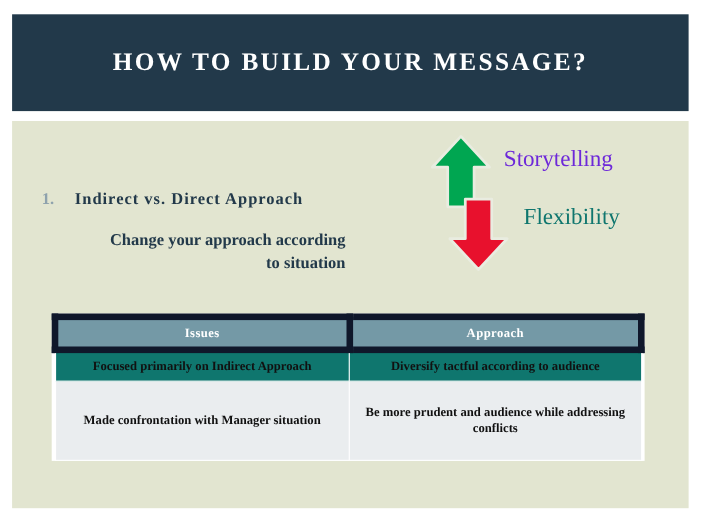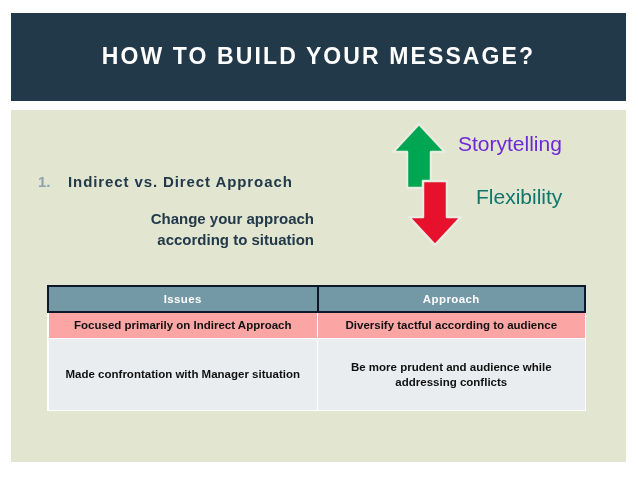--- a/index.html
+++ b/index.html
@@ -14,20 +14,21 @@
     overflow: hidden;
     font-family: "Liberation Sans", sans-serif;
   }
 
   #slide {
     position: absolute;
     left: 0; top: 0;
     width: 638px;
     height: 479px;
     background: #ffffff;
+    font-family: Liberation Serif, serif;
   }
 
   
   #title-banner {
     position: absolute;
     left: 11px;
     top: 13px;
     width: 615px;
     height: 88px;
     background: #22394a;
@@ -141,36 +142,36 @@
     background: #ffffff;
   }
   #issues-table th {
     background: #7499a6;
     color: #ffffff;
     font-size: 11.5px;
     font-weight: bold;
     letter-spacing: 0.4px;
     text-align: center;
     padding: 6px 4px;
-    border: 2px solid #0f172a;
+    border: 6px solid #0f172a;
     height: 19px;
     box-sizing: border-box;
   }
   #issues-table td {
     font-size: 11.5px;
     color: #111111;
     text-align: center;
     padding: 5px 6px;
     border: 1px solid #ffffff;
     vertical-align: middle;
     line-height: 1.32;
     box-sizing: border-box;
   }
   tr[data-name="table-row"].row-shade-1 td {
-    background: #fca5a5;
+    background: #0f766e;
     font-weight: bold;
     height: 22px;
   }
   tr[data-name="table-row"].row-shade-2 td {
     background: #eaedef;
     font-weight: bold;
     height: 72px;
     vertical-align: top;
     padding-top: 8px;
   }

